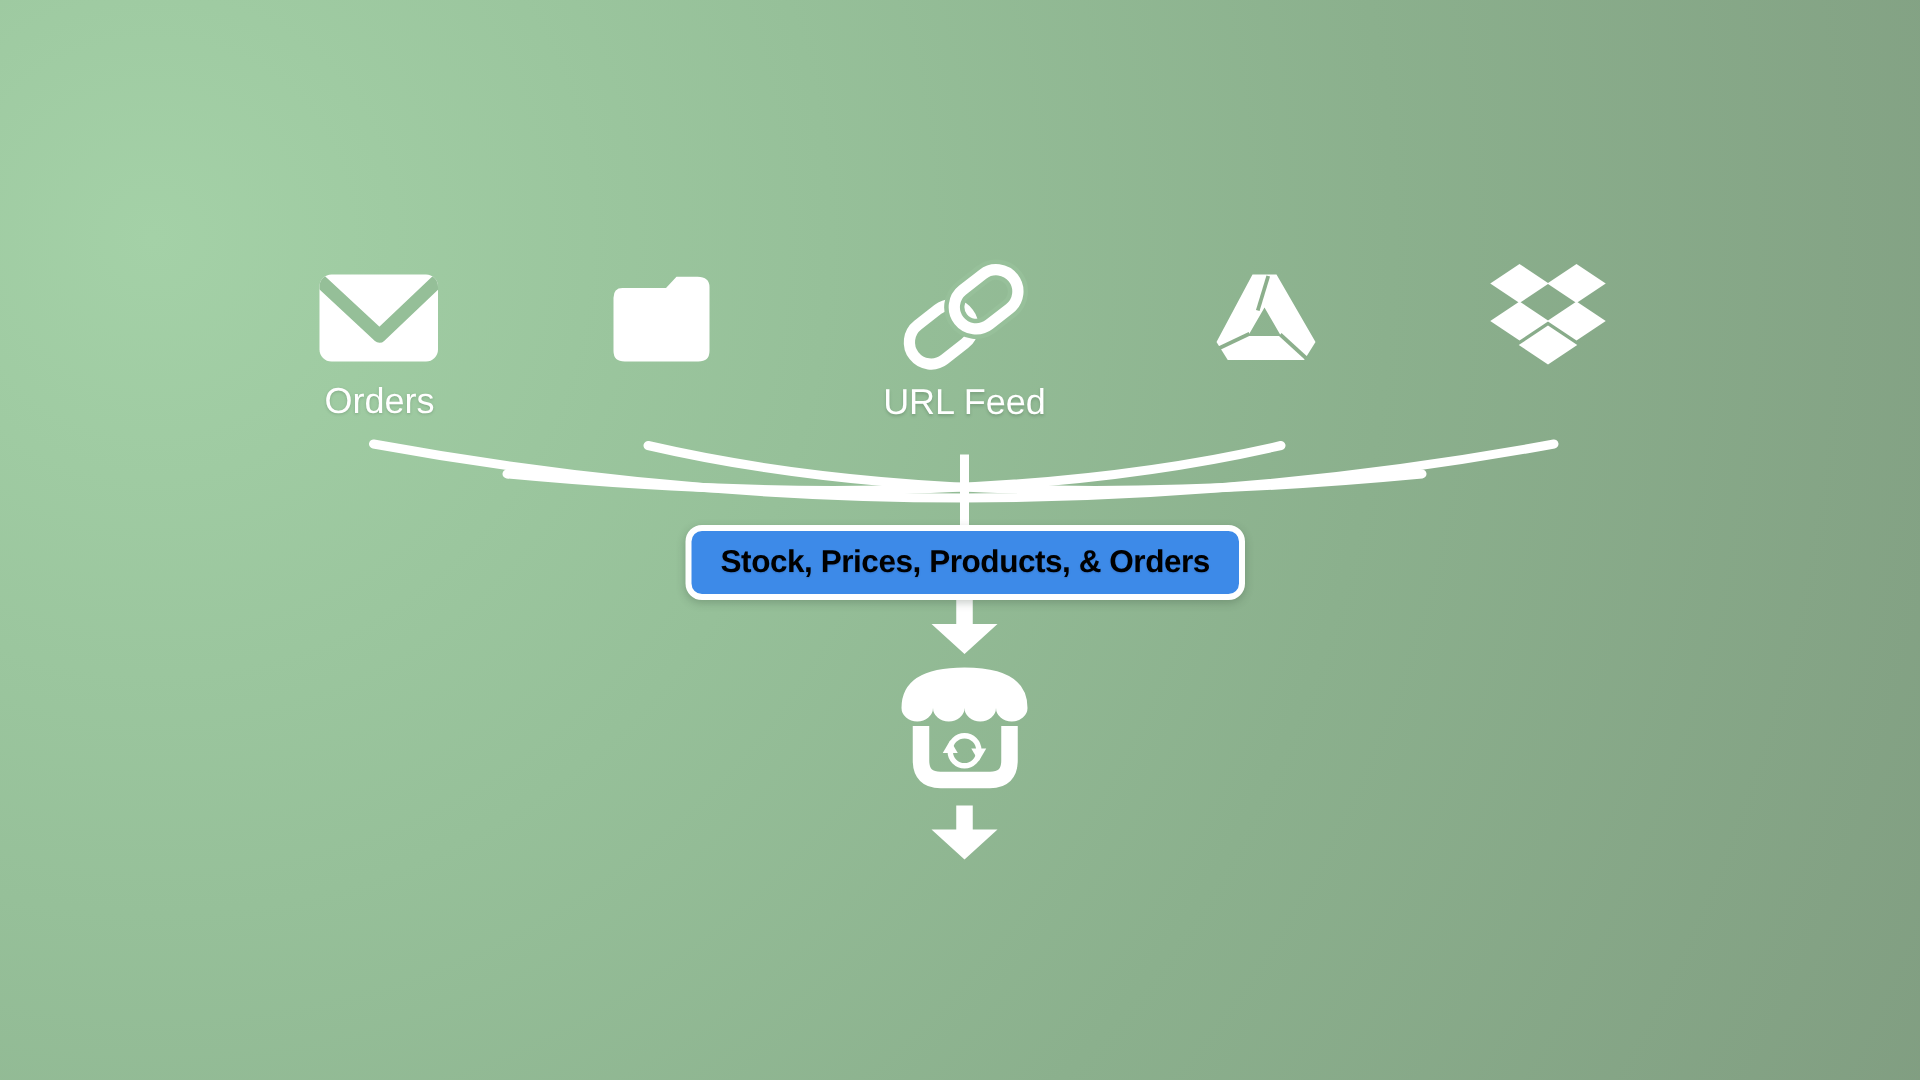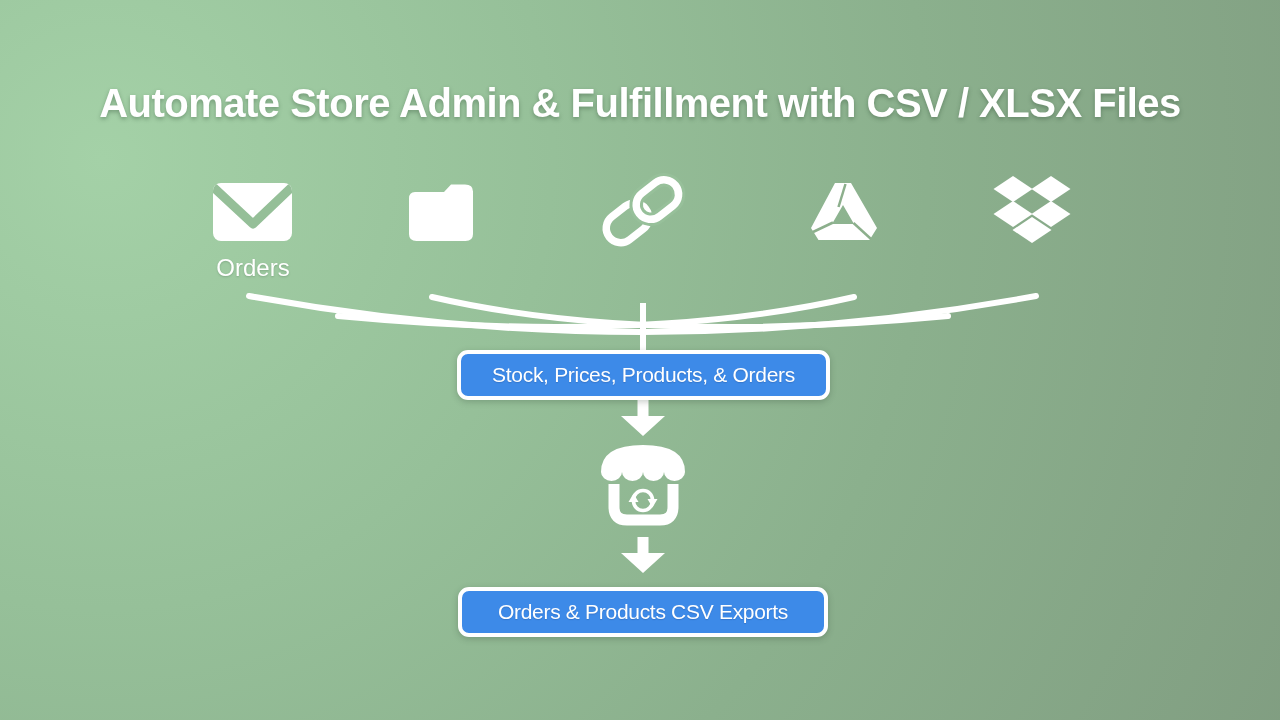--- a/index.html
+++ b/index.html
@@ -51,37 +51,36 @@
   }
   .pill {
     position: absolute;
     background: #3d8ae8;
     border: 4px solid #ffffff;
     border-radius: 11px;
     box-shadow: 0 2px 6px rgba(40,60,45,0.25);
     display: flex;
     align-items: center;
     justify-content: center;
-    color: #ffffff;
-    font-weight: normal;
+    color: #000000;
+    font-weight: bold;
     font-size: 21px;
     letter-spacing: -0.3px;
     white-space: nowrap;
     z-index: 2;
     text-shadow: 0 1px 1px rgba(30,60,120,0.25);
   }
   .pill-import { left: 457px; top: 350px; width: 373px; height: 50px; }
   .pill-export { left: 458px; top: 587px; width: 370px; height: 50px; }
 </style>
 </head>
 <body>
 
 <div class="canvas">
 
-  <div class="title">Automate Store Admin &amp; Fulfillment with CSV / XLSX Files</div>
 
   <svg class="connector-svg" viewBox="0 0 1280 720">
     <defs>
       <clipPath id="envClip">
           <rect x="213" y="183" width="79" height="58" rx="8"></rect>
         </clipPath>
     </defs>
 
     <g fill="none" stroke="#ffffff" stroke-width="6" stroke-linecap="round">
       <path d="M 249 296 Q 643 368 1036 296"></path>
@@ -135,21 +134,19 @@
         <path fill="none" stroke="#ffffff" stroke-width="3.6" d="M 633.5 500 A 9.5 9.5 0 0 1 652.5 500"></path>
         <polygon fill="#ffffff" points="647.5,499 657.5,499 652.5,507.5"></polygon>
         <path fill="none" stroke="#ffffff" stroke-width="3.6" d="M 652.5 501 A 9.5 9.5 0 0 1 633.5 501"></path>
         <polygon fill="#ffffff" points="628.5,502 638.5,502 633.5,493.5"></polygon>
       </g>
     </g>
   </svg>
 
   <div class="src-label label-email">Orders</div>
   <div class="ftp-text">FTP</div>
+  <div class="src-label label-urlfeed">URL Feed</div>
 
   <div class="pill pill-import">
     <span>Stock, Prices, Products, &amp; Orders</span>
-  </div>
-  <div class="pill pill-export">
-    <span>Orders &amp; Products CSV Exports</span>
   </div>
 
 </div>
 
 </body></html>

